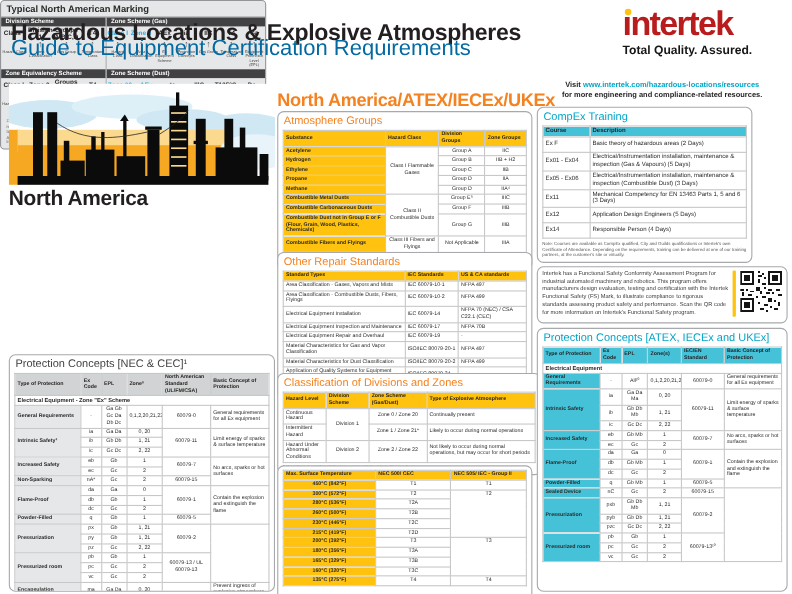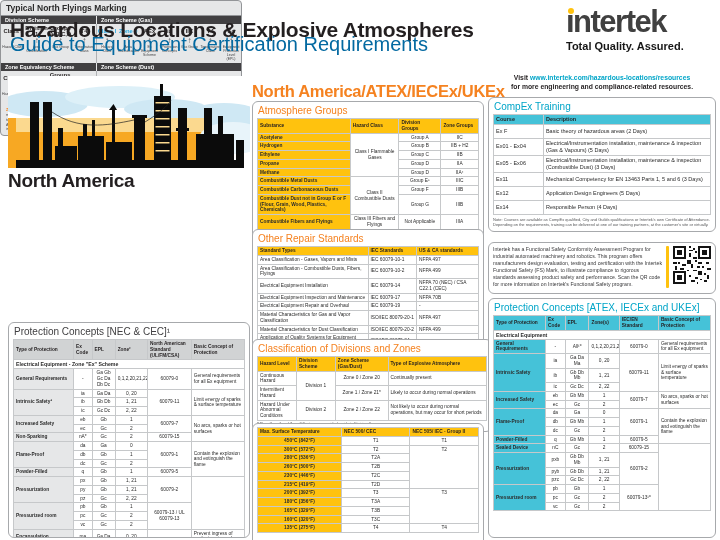--- a/index.html
+++ b/index.html
@@ -3,21 +3,21 @@
 <meta charset="utf-8">
 <style>
 *{margin:0;padding:0;box-sizing:border-box}
 html,body{width:720px;height:540px}
 body{position:relative;overflow:hidden;background:#fff;font-family:"Liberation Sans",sans-serif;color:#231F20}
 .abs{position:absolute}
 
 .hdr-title{left:10px;top:18px;font-size:21px;font-weight:bold;letter-spacing:-.3px}
 .hdr-sub{left:10px;top:33px;font-size:20px;color:#0369a1}
 .logo{left:566px;top:6px;width:150px}
-.logo-word{font-size:31px;font-weight:bold;letter-spacing:-1.5px;color:#404040;line-height:1;position:relative}
+.logo-word{font-size:31px;font-weight:bold;letter-spacing:-1.5px;color:#b91c1c;line-height:1;position:relative}
 .logo-dot{position:absolute;left:2px;top:2px;width:6px;height:6px;border-radius:50%;background:#FFC20E}
 .logo-tag{font-size:11px;font-weight:bold;margin-top:3px;color:#161616}
 
 .box{position:absolute;background:#fff;border:1px solid #A7A9AC;border-radius:6px;padding:3px 4px 4px;overflow:hidden}
 .bt{font-weight:normal;font-size:10px;margin:0 0 2px 1px}
 .bt.or{color:#F58220}.bt.cy{color:#00A5C8}.bt.dk{color:#414042}
 table{width:100%;border-collapse:collapse;table-layout:fixed}
 th,td{border:1px solid #C6C8CA;font-size:4.8px;line-height:1.2;padding:1px 2px;vertical-align:middle;text-align:left;overflow:hidden;color:#2B2B2B}
 th{font-weight:bold;color:#231F20}
 .yel th{background:#FFC20E}
@@ -111,21 +111,21 @@
       <rect x="147.5" y="66" width="14" height="1.5"></rect>
       <rect x="147.5" y="74" width="14" height="1.5"></rect>
     </g>
   <path d="M44,36 C70,54 98,50 126,44" stroke="#222" stroke-width="0.7" fill="none"></path>
   <path d="M137,46 C150,38 160,30 163,24" stroke="#222" stroke-width="0.7" fill="none"></path>
 </svg>
 
 <div class="abs na-head">North America</div>
 
 <div class="mark">
-  <div class="mark-title">Typical North Flyings Marking</div>
+  <div class="mark-title">Typical North American Marking</div>
   <div class="mrow">
     <div class="mhead mh-l">Division Scheme</div>
     <div class="mhead mh-r">Zone Scheme (Gas)</div>
   </div>
   <div class="mrow">
     <div class="mcols mc-l">
       <div class="mcol">
           <div class="mcode">Class I</div>
           <div class="marrow">↑</div>
           <div class="mlabel">Hazard Class</div>
@@ -625,21 +625,21 @@
 
   </tbody>
     </table>
 </div>
 
 <div class="abs visit">
   <span>Visit </span><a>www.intertek.com/hazardous-locations/resources</a><br>
   <span>for more engineering and compliance-related resources.</span>
 </div>
 
-<div class="box" style="left:488px;top:97px;width:228px">
+<div class="box" style="left:488px;top:97px;width:196px">
   <div class="bt cy">CompEx Training</div>
   <table class="cyn" style="border-color:#B5B7B9">
     <colgroup>
         <col style="width:23%">
         <col style="width:77%">
       </colgroup>
     <tbody>
         <tr>
           <th style="font-size:5.5px">Course</th>
           <th style="font-size:5.5px">Description</th>

